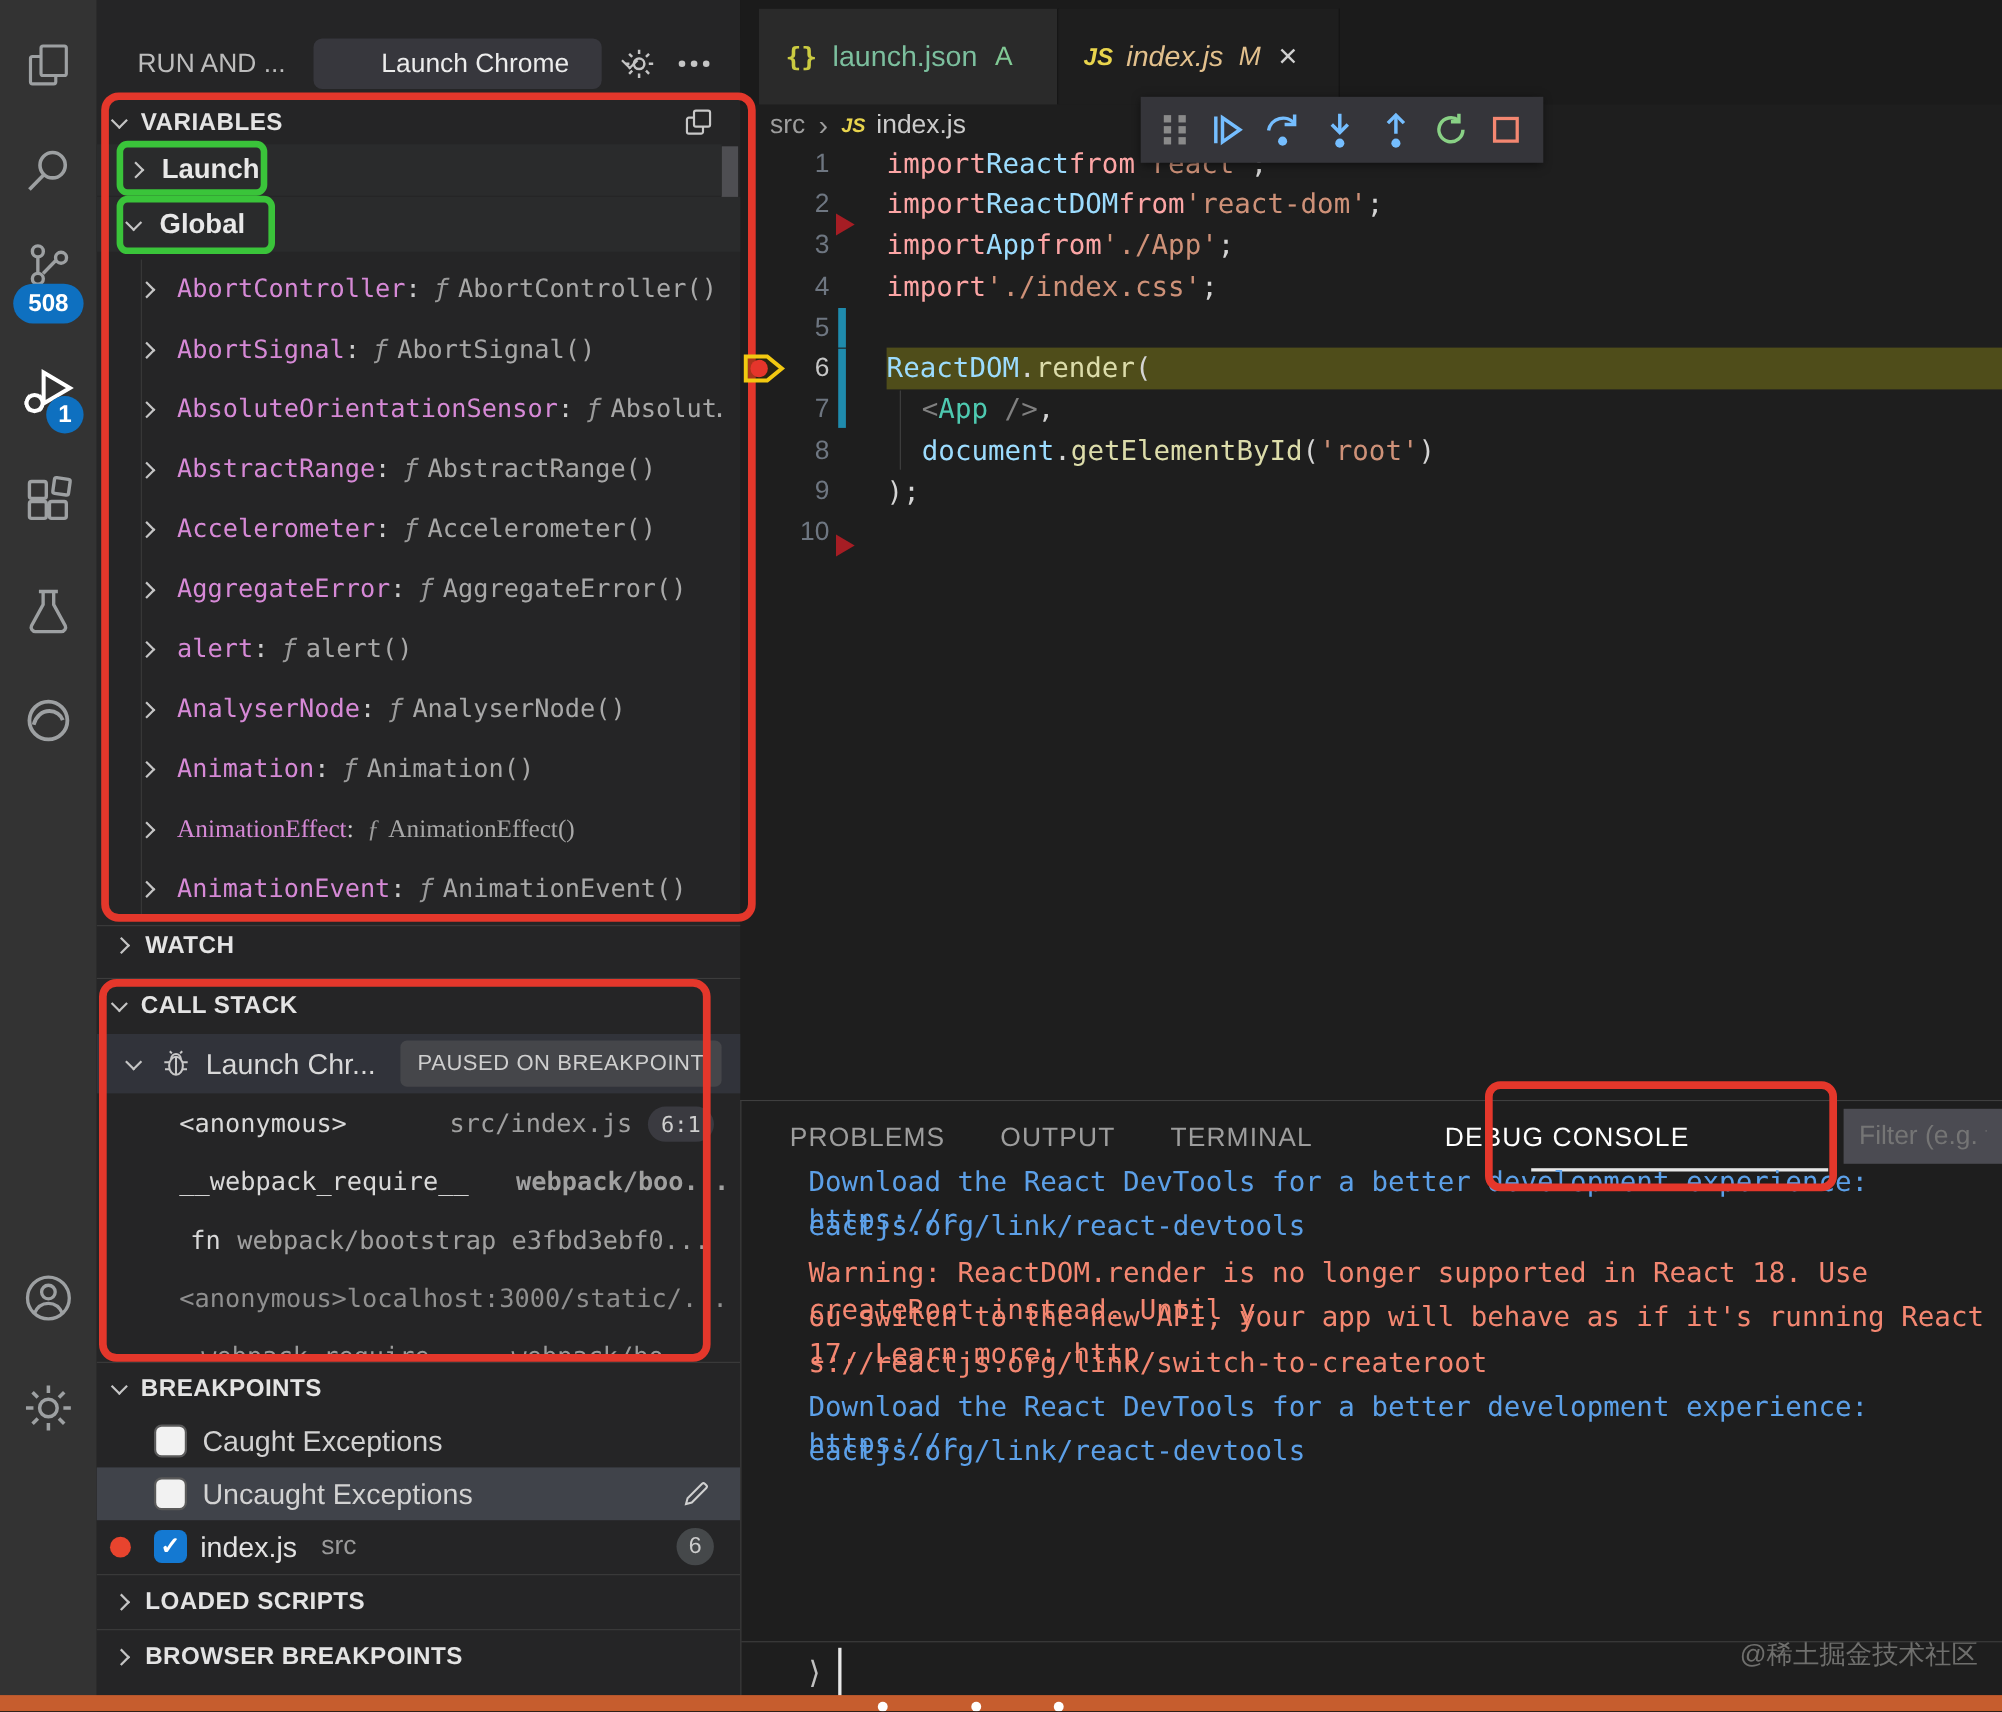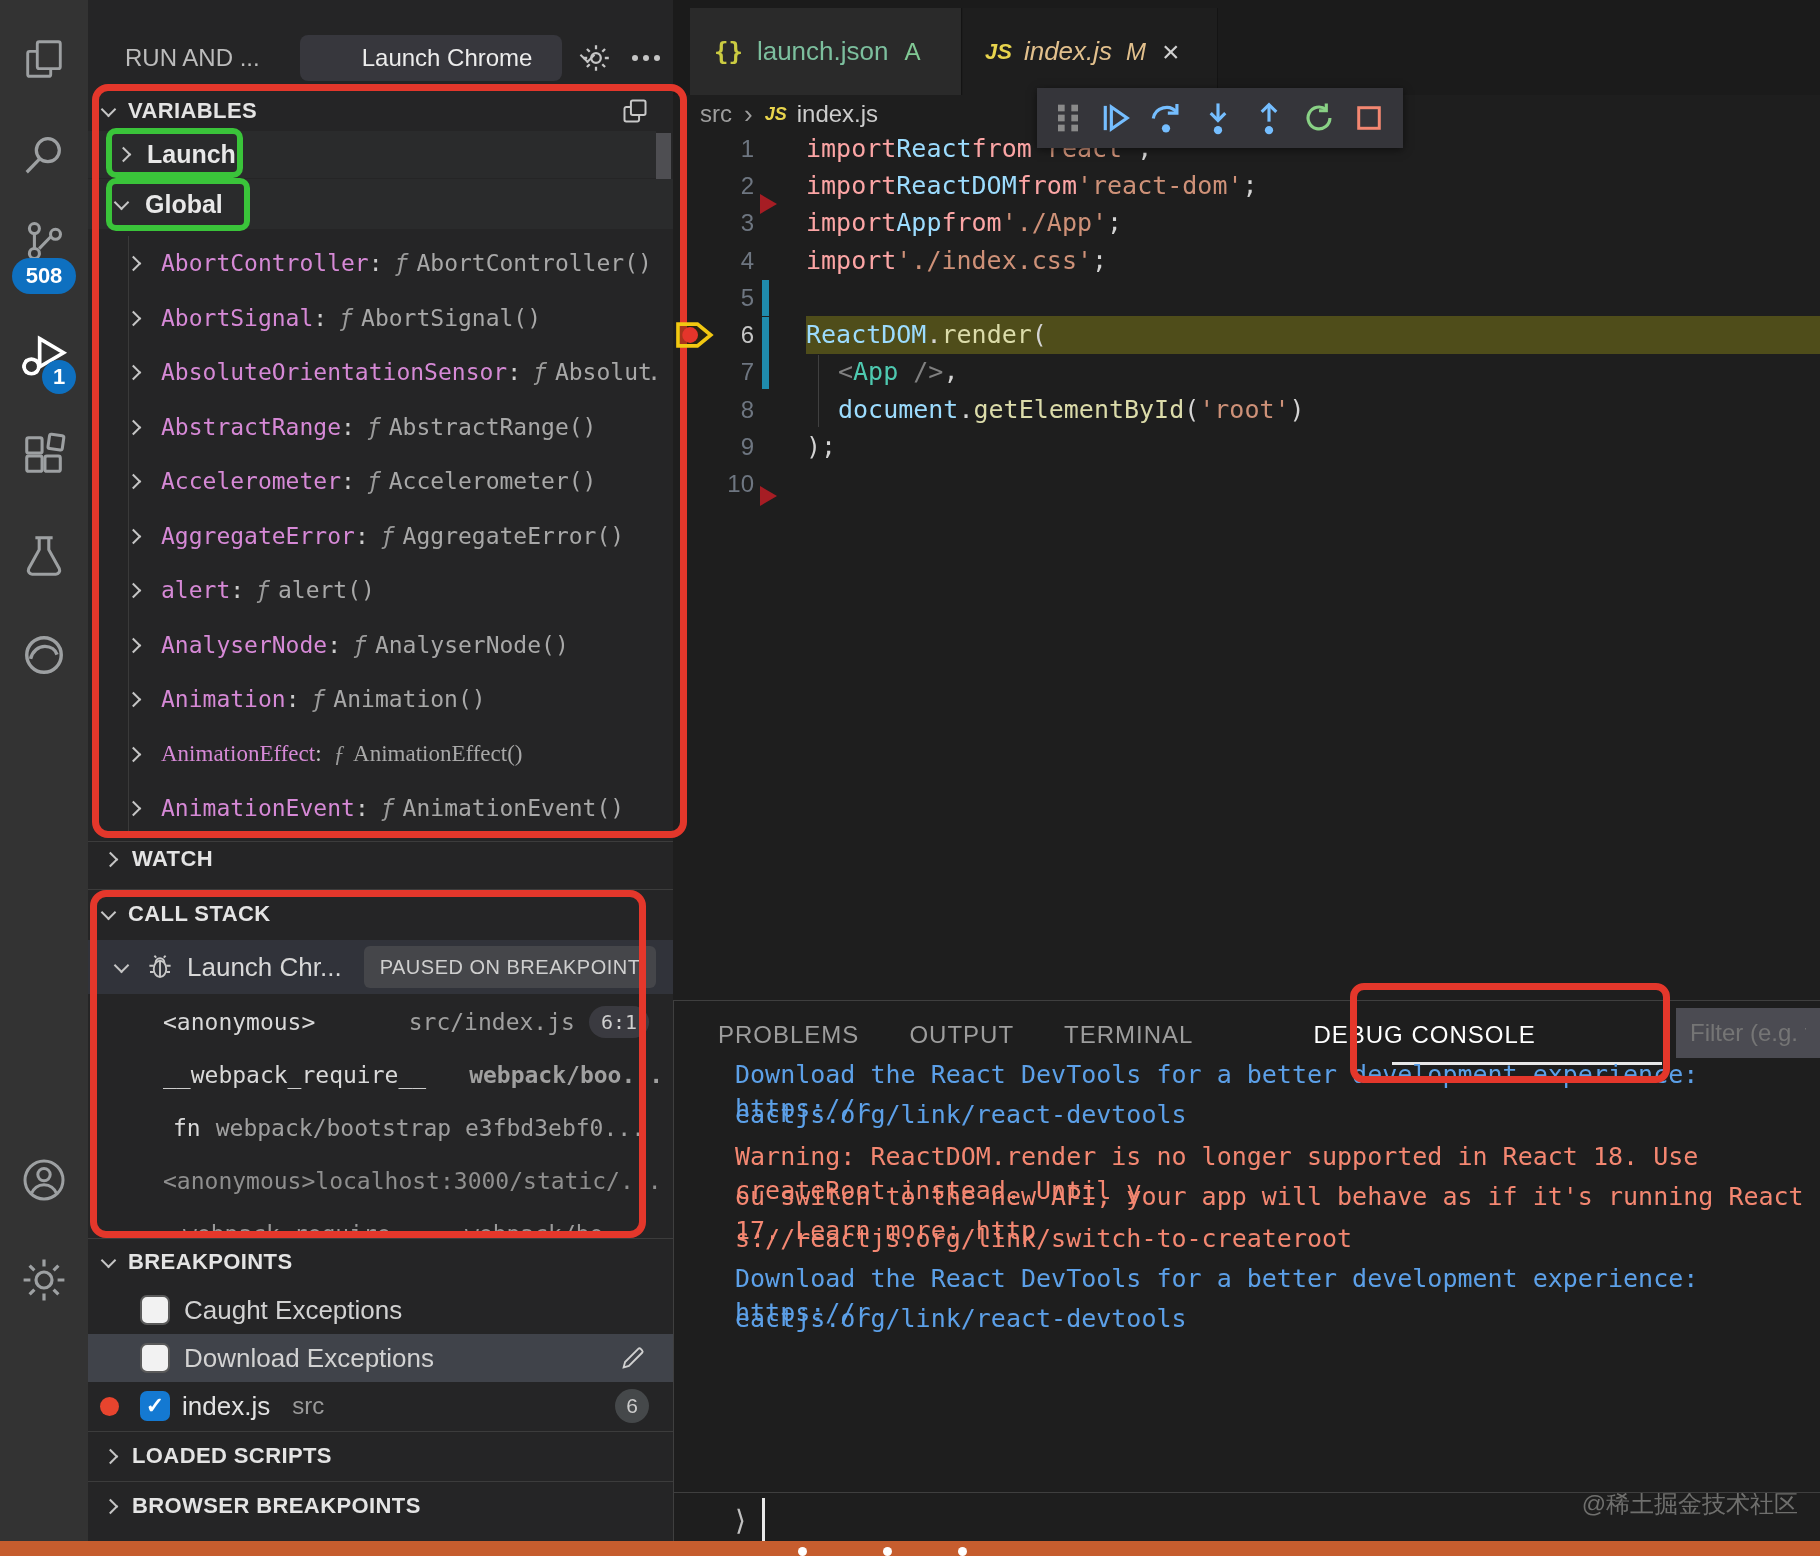--- a/index.html
+++ b/index.html
@@ -132,21 +132,21 @@
         <circle cx="12" cy="12" r="4"></circle>
         <path d="M12 1.8v3.4M12 18.8v3.4M1.8 12h3.4M18.8 12h3.4M4.8 4.8l2.4 2.4M16.8 16.8l2.4 2.4M19.2 4.8l-2.4 2.4M7.2 16.8l-2.4 2.4"></path>
       </svg>
     </div>
   </div>
 
   <div class="abs" style="left:88px;top:0;width:585px;height:1556px;background:#252526;"></div>
 
   <div class="abs row" style="left:88px;top:30px;width:585px;height:55px;">
     <div style="margin-left:37px;font-size:24px;color:#bcbcbc;">RUN AND ...</div>
-    <div class="row" style="margin-left:40px;width:262px;height:46px;background:#37373d;border-radius:8px;padding:0 14px;gap:36px;">
+    <div class="row" style="margin-left:25px;width:262px;height:46px;background:#37373d;border-radius:8px;padding:0 14px;gap:36px;">
       <svg width="26" height="26" viewBox="0 0 24 24" fill="none" stroke="#6fc06f" stroke-width="2.4">
           <path d="M7 4.5 19 12 7 19.5z"></path>
         </svg>
       <span style="margin-left:12px;font-size:24px;color:#ececec;">Launch Chrome</span>
       <span class="chv d" style="margin-left:14px;margin-top:-4px;"></span>
     </div>
     <div style="margin-left:18px;">
       <svg width="32" height="32" viewBox="0 0 24 24" fill="none" stroke="#c5c5c5" stroke-width="1.7">
         <circle cx="12" cy="12" r="3.6"></circle>
         <path d="M12 2.4v3M12 18.6v3M2.4 12h3M18.6 12h3M5.2 5.2l2.1 2.1M16.7 16.7l2.1 2.1M18.8 5.2l-2.1 2.1M7.3 16.7l-2.1 2.1"></path>
@@ -315,21 +315,21 @@
   <div class="abs row" style="left:88px;top:1240px;width:585px;height:44px;">
     <span class="chv d" style="margin-left:15px;margin-top:-4px;"></span>
     <span class="side-sec-title" style="margin-left:14px;">BREAKPOINTS</span>
   </div>
   <div class="abs row" style="left:88px;top:1286px;width:585px;height:48px;">
     <span class="cb off" style="margin-left:52px;"></span>
     <span style="margin-left:14px;font-size:26px;color:#d2d2d2;">Caught Exceptions</span>
   </div>
   <div class="abs row" style="left:88px;top:1334px;width:585px;height:48px;background:#40434a;">
     <span class="cb off" style="margin-left:52px;"></span>
-    <span style="margin-left:14px;font-size:26px;color:#d2d2d2;">Download Exceptions</span>
+    <span style="margin-left:14px;font-size:26px;color:#d2d2d2;">Uncaught Exceptions</span>
     <span style="margin-left:auto;margin-right:26px;">
       <svg width="28" height="28" viewBox="0 0 24 24" fill="none" stroke="#d0d0d0" stroke-width="1.6">
         <path d="M4 20l1.2-4.5L16.5 4.2a1.5 1.5 0 0 1 2.1 0l1.2 1.2a1.5 1.5 0 0 1 0 2.1L8.5 18.8 4 20z"></path>
       </svg>
     </span>
   </div>
   <div class="abs row" style="left:88px;top:1382px;width:585px;height:48px;">
     <span style="margin-left:12px;width:19px;height:19px;border-radius:50%;background:#e8442e;flex:none;"></span>
     <span class="cb on" style="margin-left:21px;">✓</span>
     <span style="margin-left:12px;font-size:26px;color:#e2e2e2;">index.js</span>

